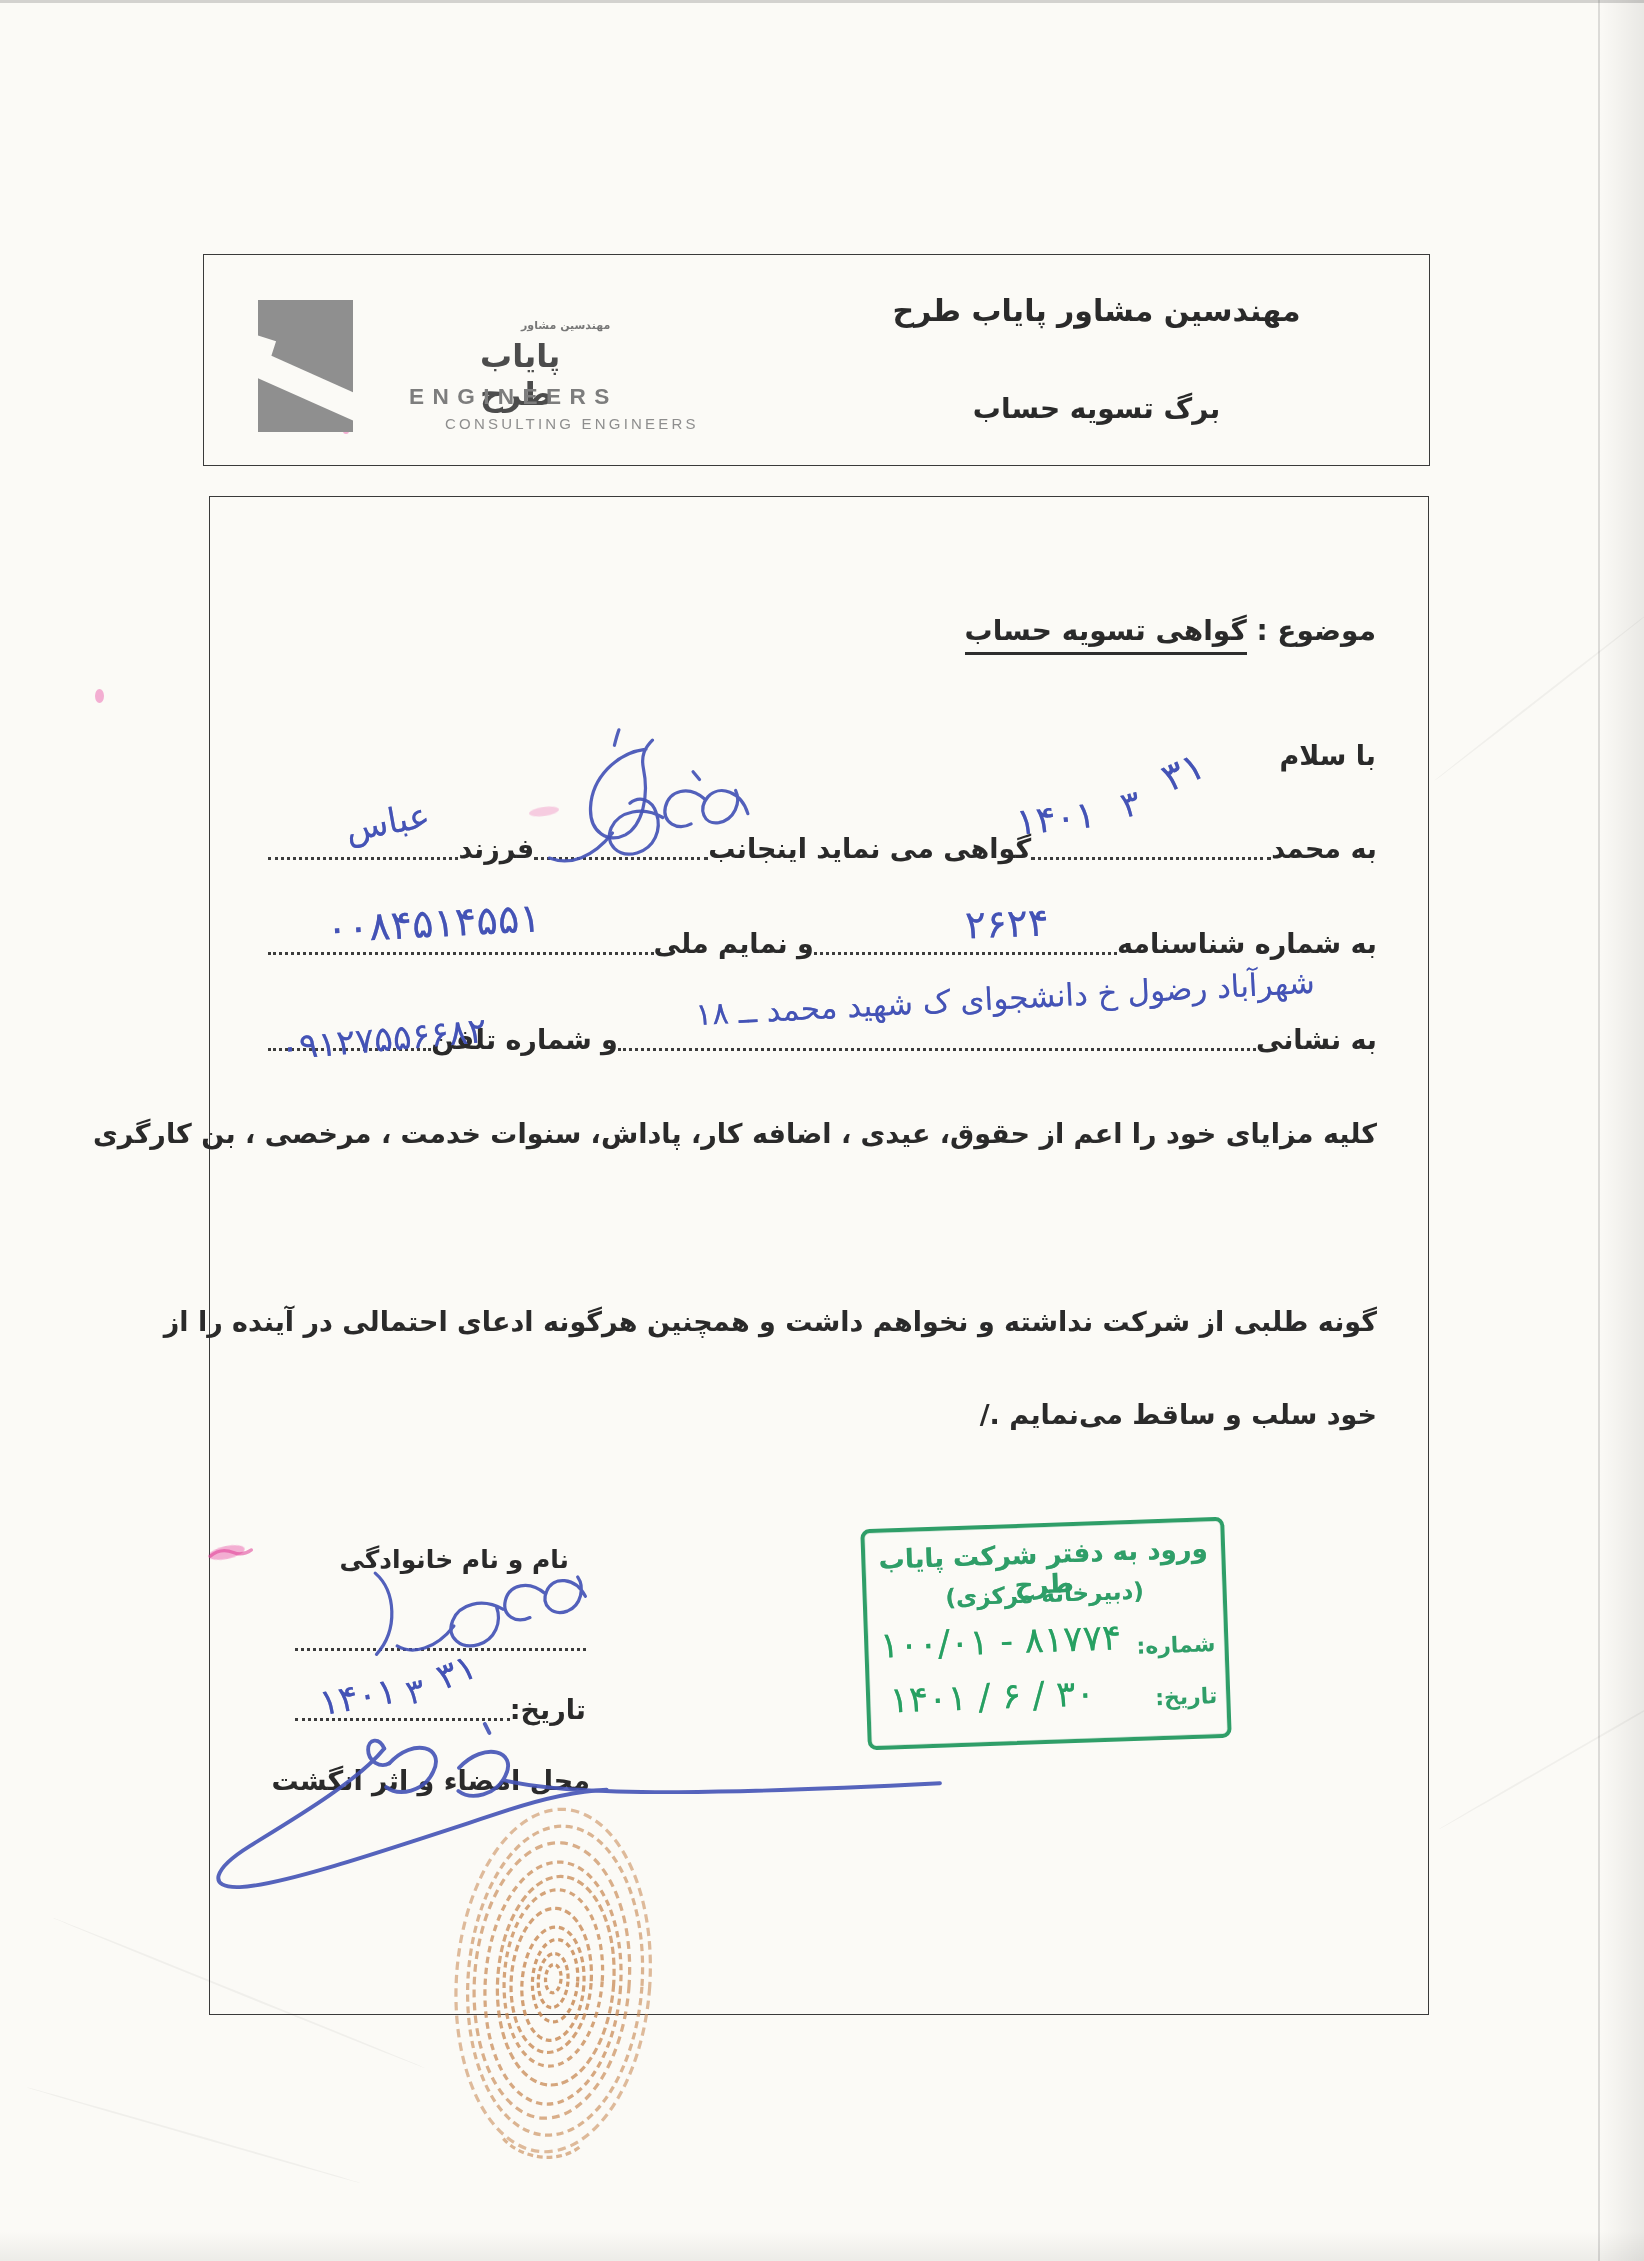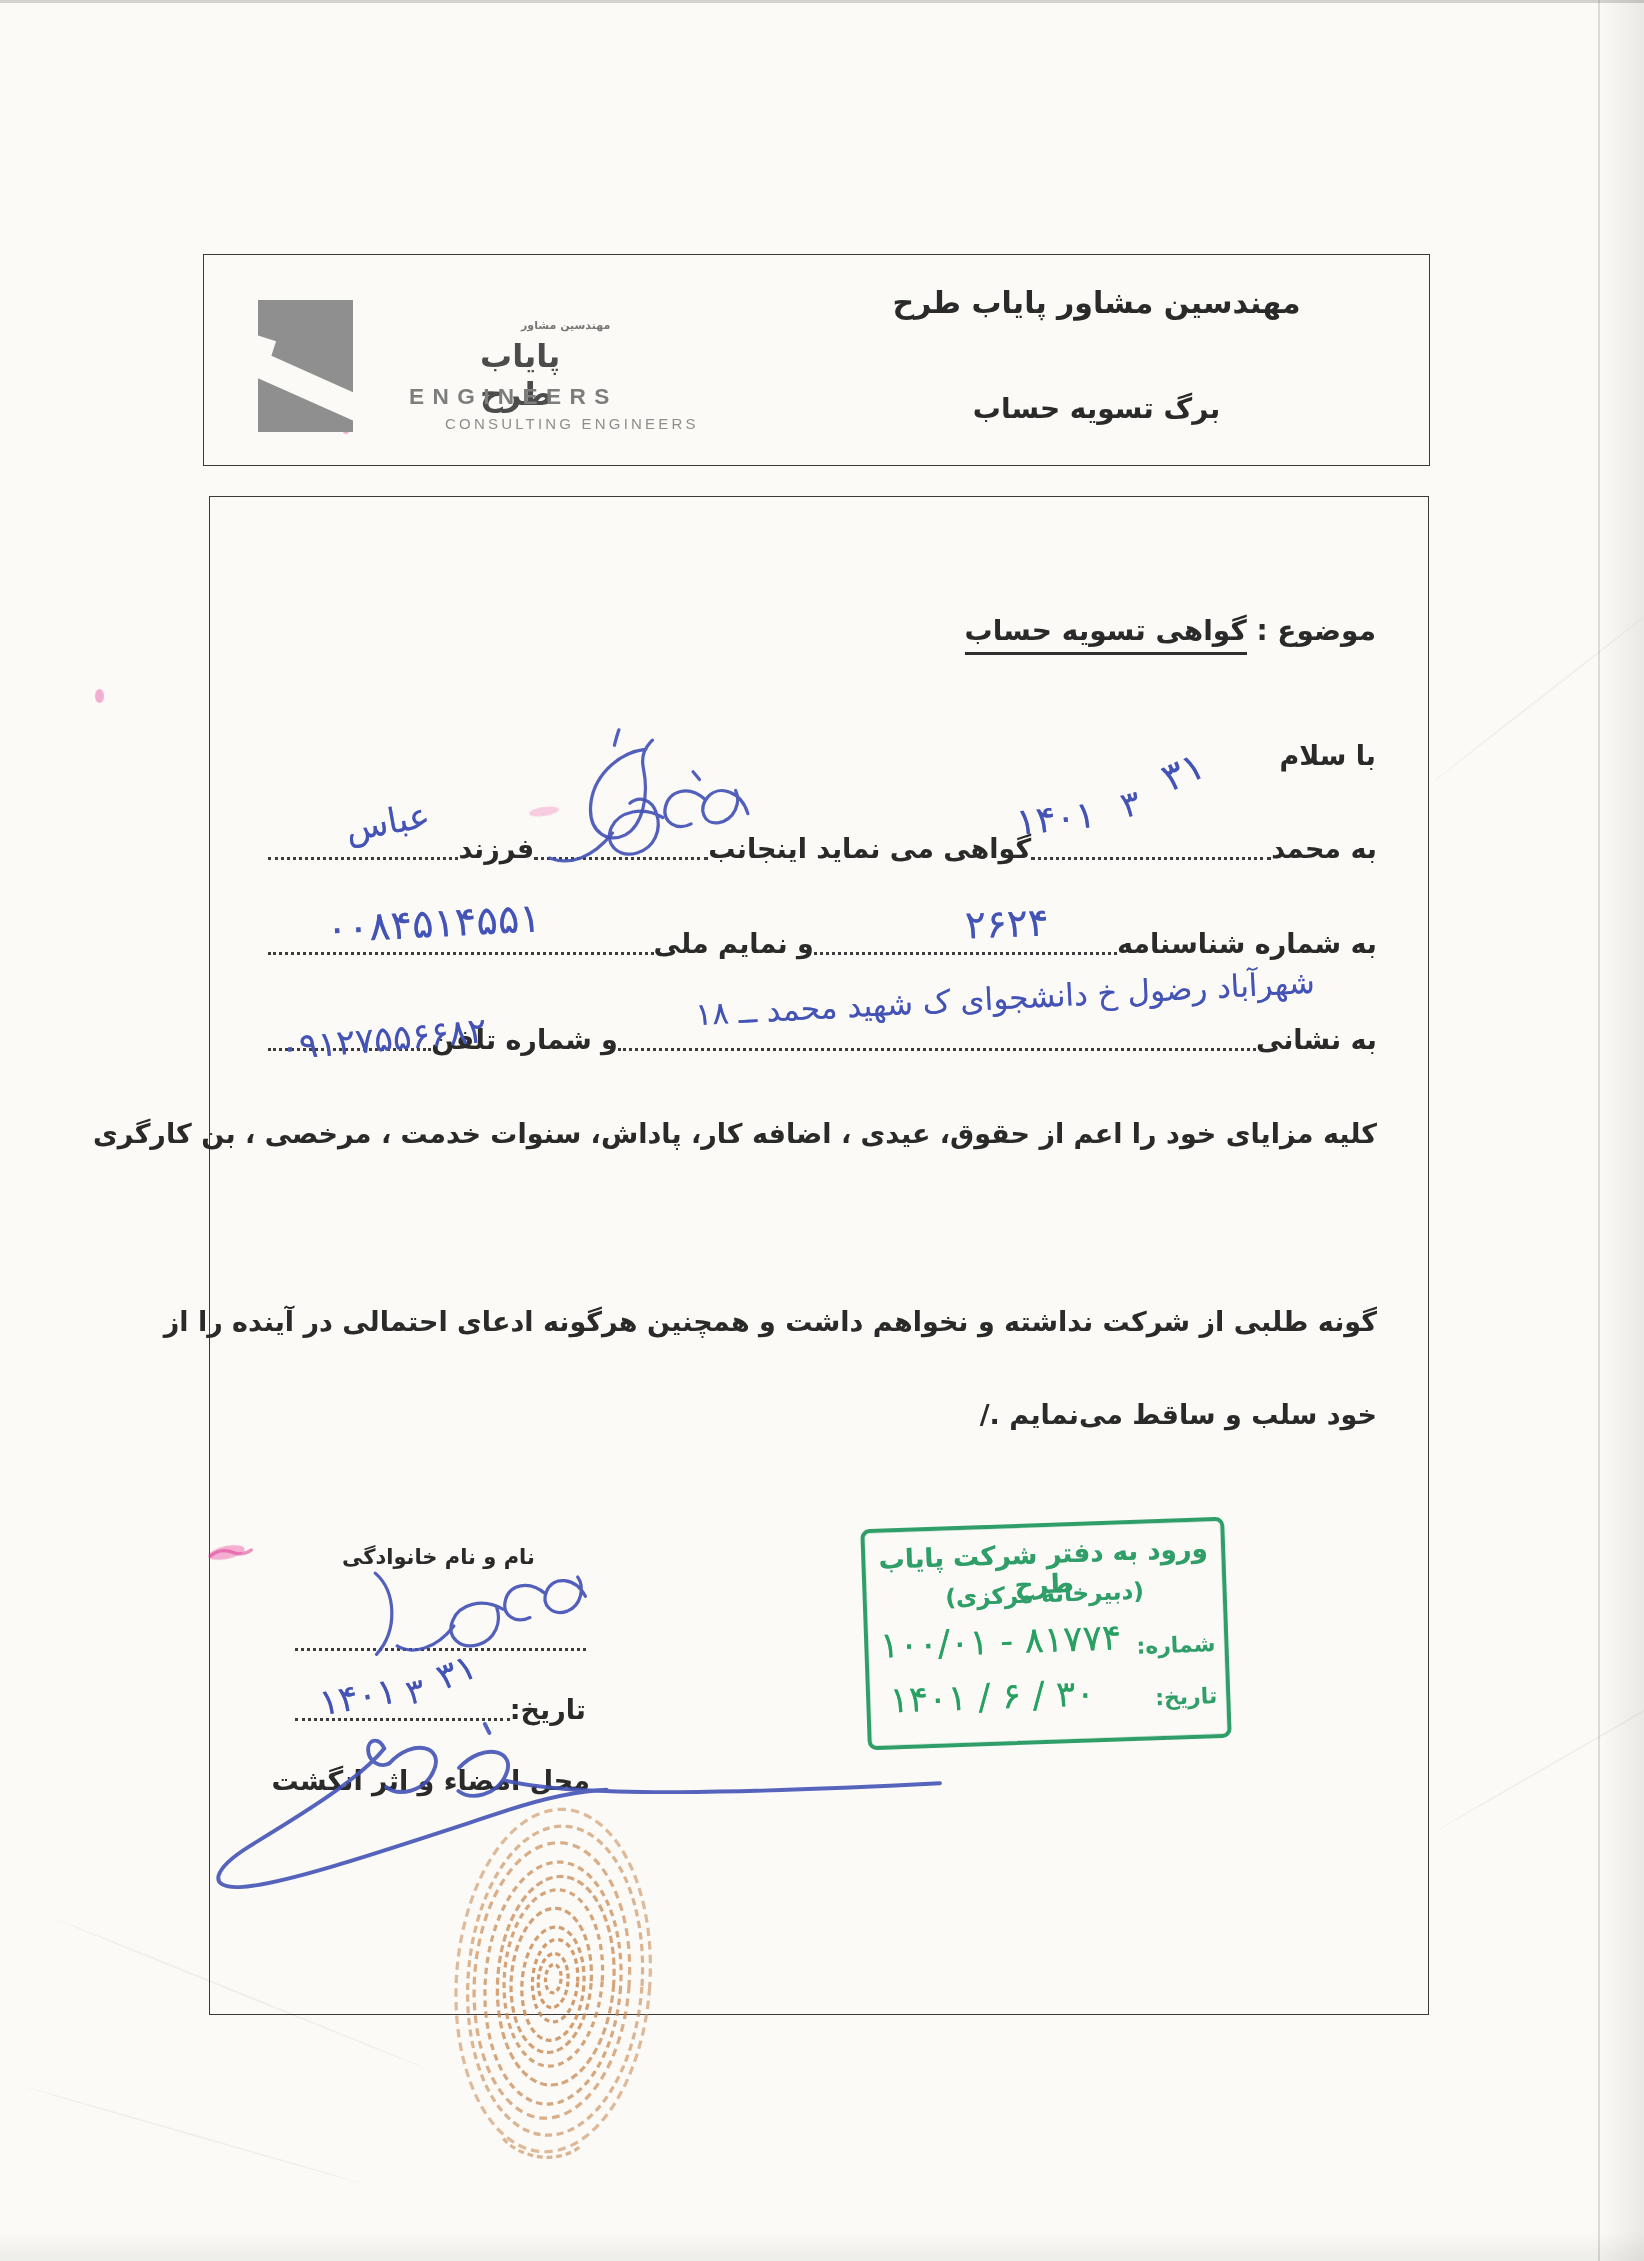--- a/index.html
+++ b/index.html
@@ -19,33 +19,33 @@
   
   .frame{position:absolute;border:1.9px solid #3a3a3a;background:transparent;}
   
   .logo-mark{position:absolute;left:258px;top:300px;width:95px;height:132px;background:#8f8f8f;overflow:hidden;}
   .logo-slash{position:absolute;left:-18px;top:76px;width:148px;height:26px;background:#fbfaf6;transform:rotate(24deg);}
   .logo-notch{position:absolute;left:-9px;top:37px;width:23px;height:30px;background:#fbfaf6;transform:rotate(18deg);border-radius:0 0 11.6px 0;}
   .logo-fa-small{position:absolute;left:521px;top:319px;width:103px;text-align:left;font-size:11px;color:#777;font-weight:700;}
   .logo-fa-large{position:absolute;left:480px;top:337px;width:145px;text-align:left;font-size:32px;color:#4c4c4c;font-weight:700;}
   .logo-en{position:absolute;left:409px;top:384px;font-size:22.6px;letter-spacing:8.4px;color:#7d7d7d;font-weight:700;font-family:"Liberation Sans",sans-serif;direction:ltr;}
   .logo-en-sub{position:absolute;left:445px;top:415px;font-size:15px;letter-spacing:3.2px;color:#8e8e8e;font-family:"Liberation Sans",sans-serif;direction:ltr;}
-  .org-title{position:absolute;left:890px;top:285px;width:413px;text-align:center;font-size:30px;font-weight:700;}
+  .org-title{position:absolute;left:890px;top:293px;width:413px;text-align:center;font-size:30px;font-weight:700;}
   .doc-title{position:absolute;left:890px;top:392px;width:413px;text-align:center;font-size:28px;font-weight:700;letter-spacing:1.3px;}
   
   .subject{position:absolute;right:268px;top:614px;font-size:28px;font-weight:700;white-space:nowrap;}
   .subject .val{border-bottom:3.2px solid #2e2e2e;padding-bottom:5.2px;}
   .salutation{position:absolute;right:268px;top:740px;font-size:27px;font-weight:700;}
   .fline{position:absolute;left:268px;width:1109px;display:flex;direction:rtl;align-items:baseline;font-size:27px;font-weight:700;white-space:nowrap;}
   .fline .lbl{flex:0 0 auto;text-align:center;}
   .dots{border-bottom:3.2px dotted #3c3c3c;height:6.4px;align-self:flex-end;margin-bottom:3.9px;}
   .pline{position:absolute;left:268px;width:1109px;direction:rtl;font-size:27px;font-weight:700;text-align:justify;text-align-last:justify;white-space:nowrap;}
   .pline.last{text-align:left;text-align-last:right;}
   
-  .name-label{position:absolute;left:342px;top:1545px;width:227px;text-align:left;font-size:21px;font-weight:700;white-space:nowrap;}
+  .name-label{position:absolute;left:342px;top:1545px;width:227px;text-align:left;font-size:25px;font-weight:700;white-space:nowrap;}
   .sig-dotline{position:absolute;left:295px;top:1648px;width:291px;border-bottom:3.2px dotted #3c3c3c;}
   .date-line{position:absolute;left:295px;top:1694px;width:291px;display:flex;direction:rtl;align-items:baseline;font-size:27px;font-weight:700;}
   .sign-label{position:absolute;left:293px;top:1765px;width:297px;text-align:left;font-size:27px;font-weight:700;white-space:nowrap;}
   
   .ink{position:absolute;color:#4453b6;font-weight:400;white-space:nowrap;text-shadow:0 0 0.6px rgba(68,83,182,.55);}
   .ltr{direction:ltr;}
   
   .stamp{position:absolute;left:864px;top:1523px;width:356px;height:213px;border:4.5px solid #2f9e68;border-radius:9px;transform:rotate(-2deg);box-shadow:0 0 0 0.6px rgba(47,158,104,.25) inset;}
   .stamp .s1{position:absolute;left:0;top:11.6px;width:100%;text-align:center;font-size:26px;font-weight:700;color:#2f9e68;text-shadow:0 0 0.6px rgba(47,158,104,.6);}
   .stamp .s2{position:absolute;left:0;top:54px;width:100%;text-align:center;font-size:23px;font-weight:700;color:#2f9e68;text-shadow:0 0 0.6px rgba(47,158,104,.6);}

